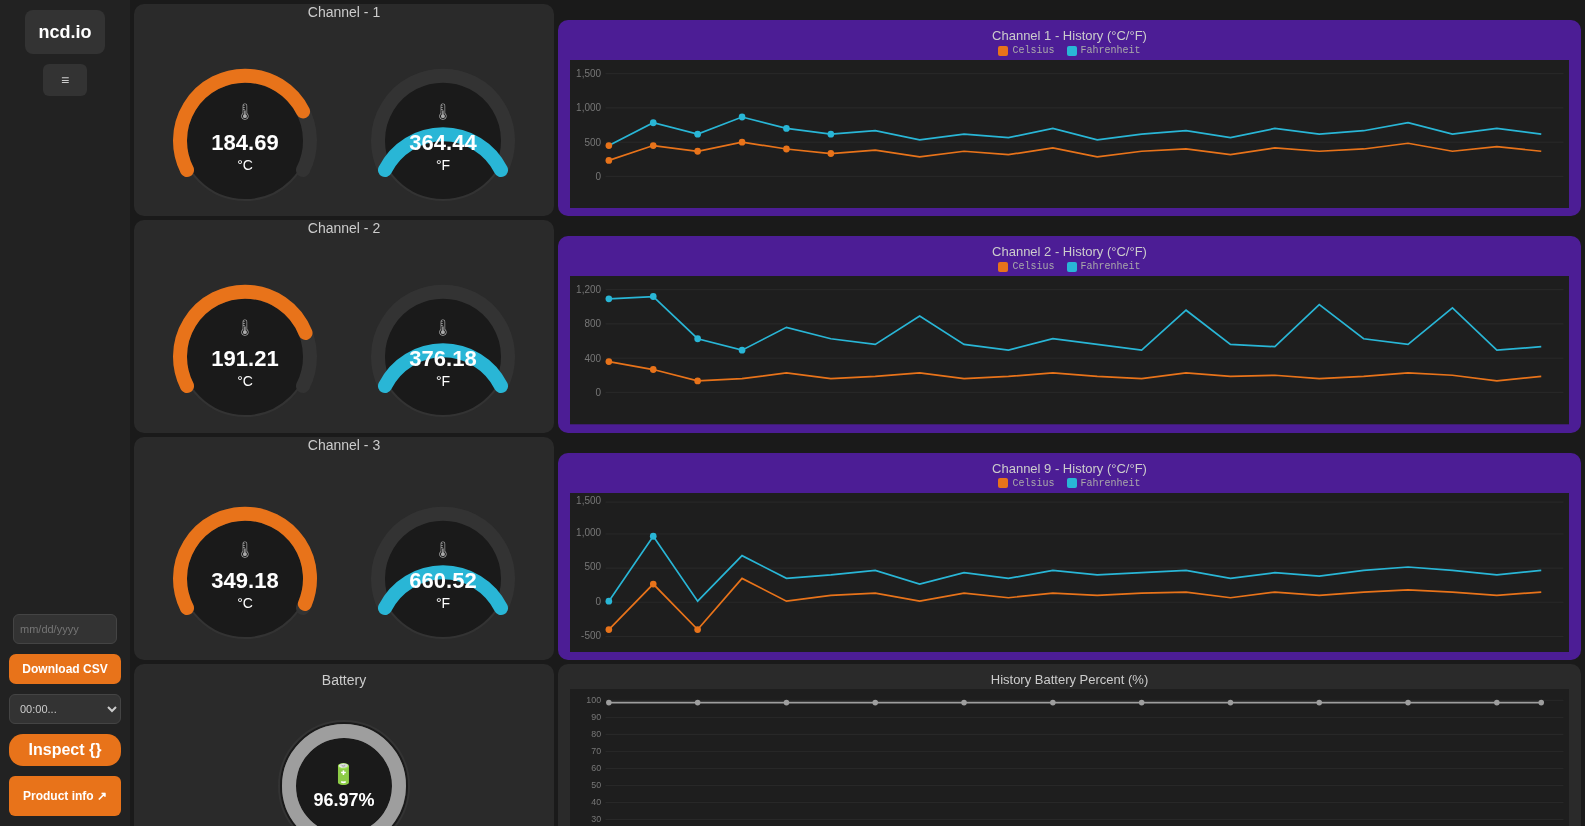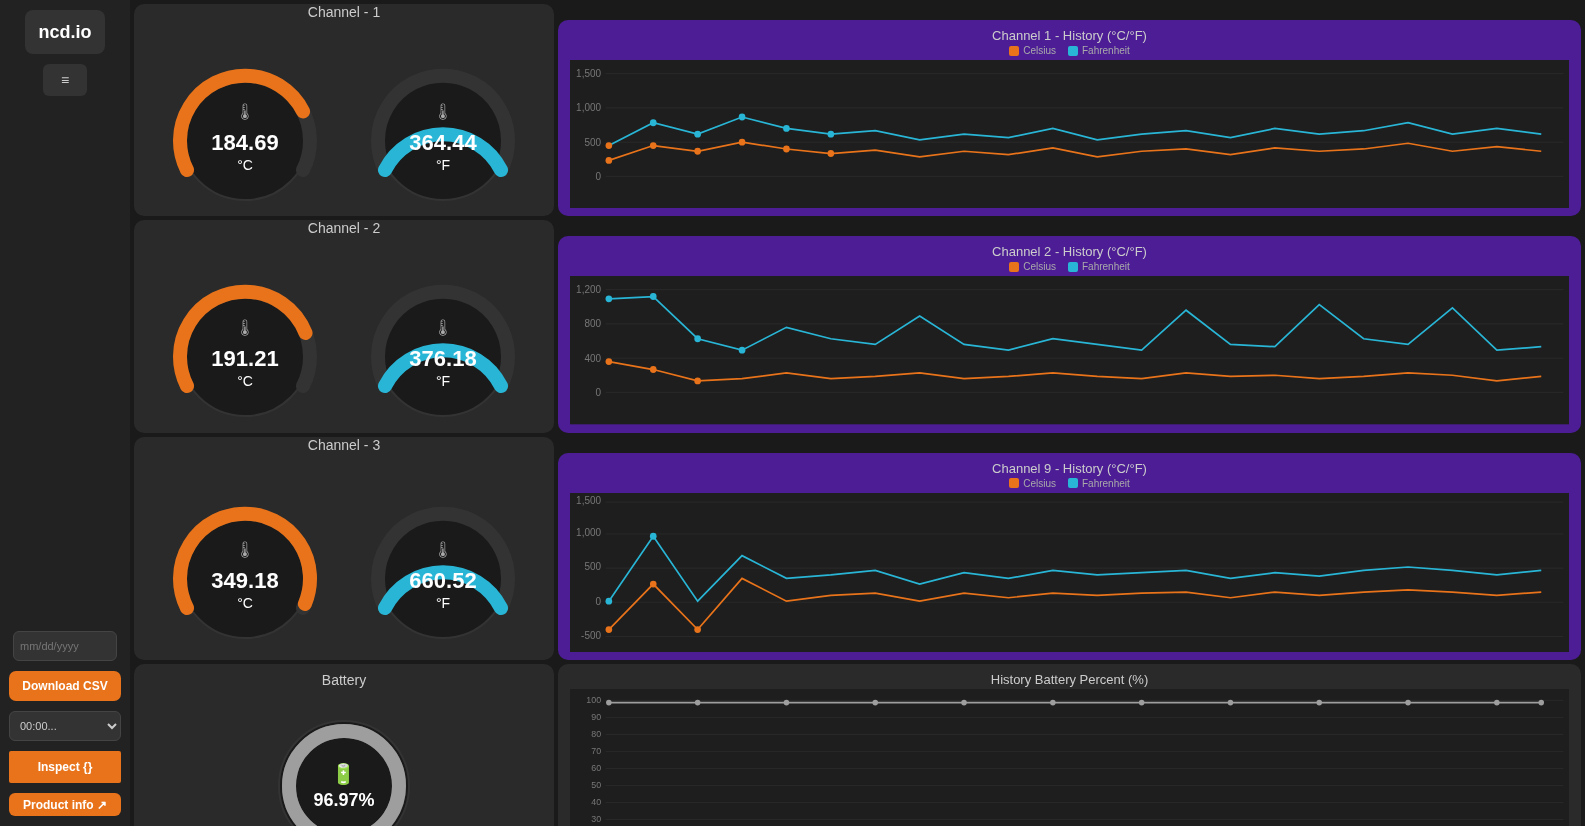--- a/index.html
+++ b/index.html
@@ -79,38 +79,38 @@
       border-radius: 6px;
       width: 112px;
       height: 30px;
       font-size: 11px;
       padding: 0 6px;
     }
     .sidebar-inspect-btn {
       background: #e8731a;
       border: none;
       color: #fff;
-      border-radius: 2px;
+      border-radius: 14px;
       width: 112px;
       height: 32px;
-      font-size: 12px;
+      font-size: 16px;
       cursor: pointer;
       font-weight: bold;
       display: flex;
       align-items: center;
       justify-content: center;
       gap: 4px;
     }
     .sidebar-product-btn {
       background: #e8731a;
       border: none;
       color: #fff;
       border-radius: 6px;
       width: 112px;
-      height: 23px;
+      height: 40px;
       font-size: 12px;
       cursor: pointer;
       font-weight: bold;
       display: flex;
       align-items: center;
       justify-content: center;
       gap: 4px;
     }
 
     
@@ -175,20 +175,21 @@
       gap: 12px;
       justify-content: center;
       margin-bottom: 4px;
     }
     .legend-item {
       display: flex;
       align-items: center;
       gap: 4px;
       font-size: 10px;
       color: #aaa;
+      font-family: Liberation Mono, monospace;
     }
     .legend-dot {
       width: 10px;
       height: 10px;
       border-radius: 2px;
     }
     .chart-area {
       flex: 1;
       position: relative;
     }

